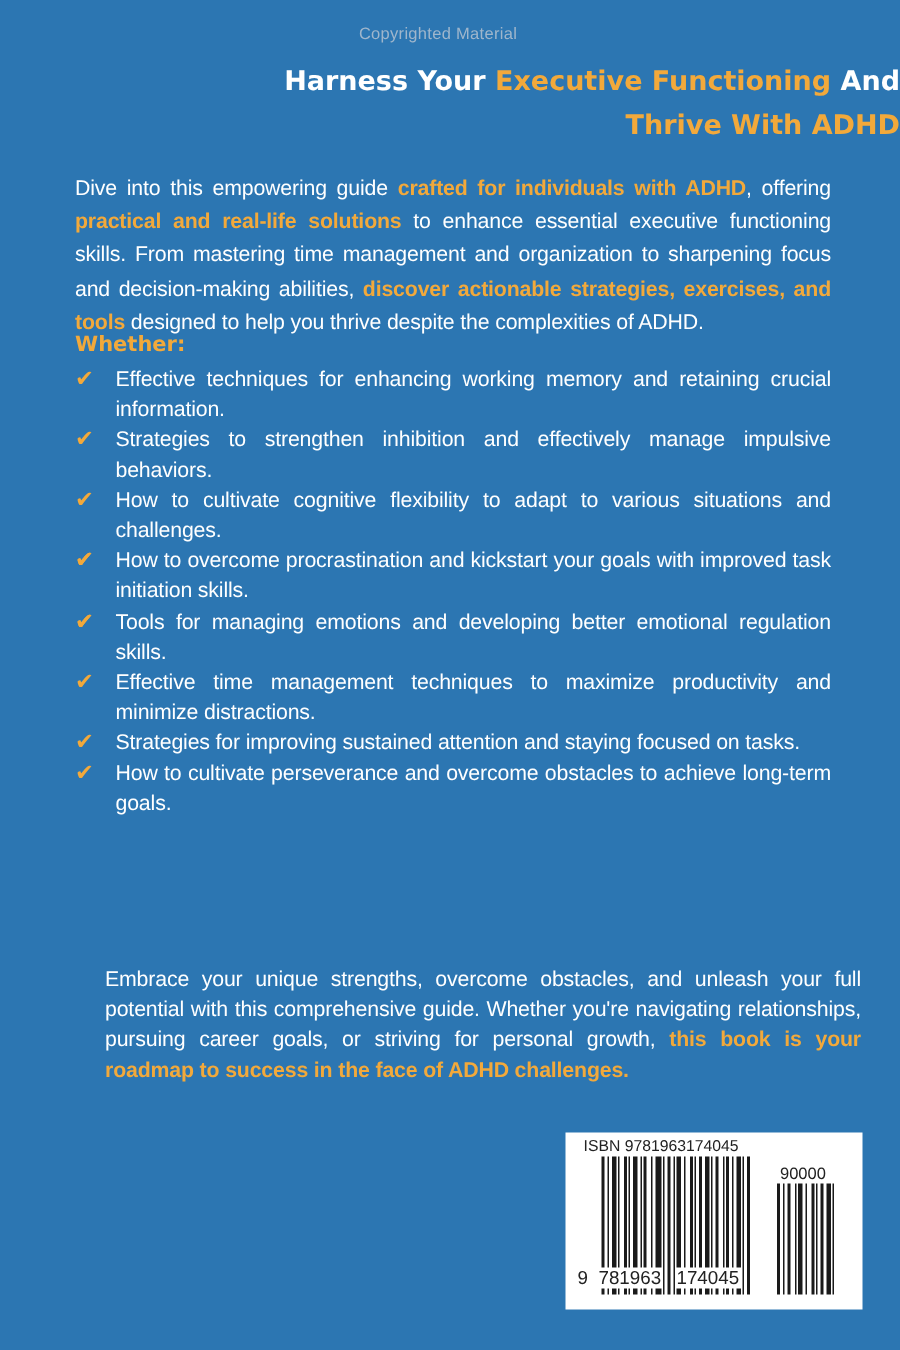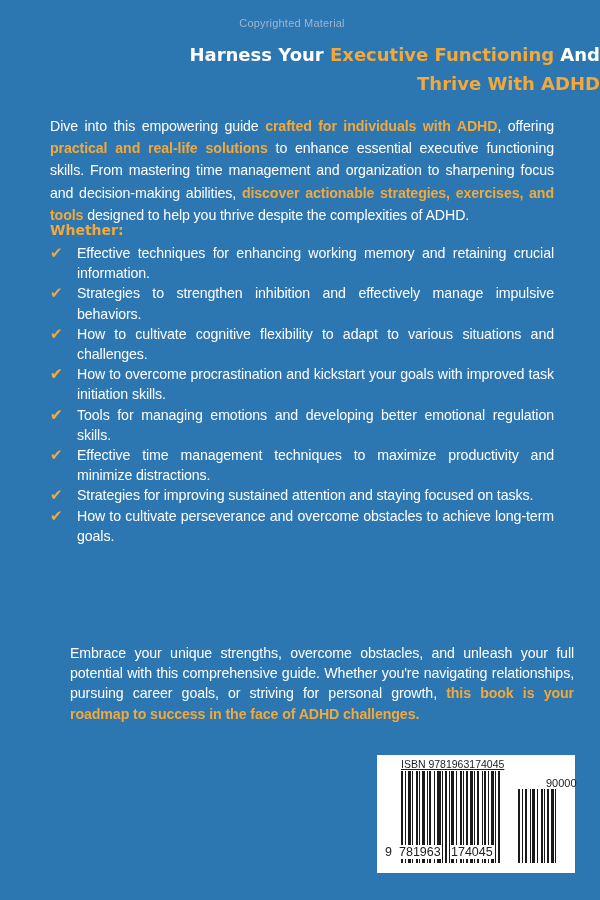--- a/index.html
+++ b/index.html
@@ -48,24 +48,24 @@
     position:absolute; top:643px; left:50px; width:504px;
     font-size:14.2px; line-height:20.2px; text-align:justify;
     letter-spacing:-0.1px;
     margin-left:20px;
   }
   .barcode-box {
     position:absolute; left:377px; top:755px; width:198px; height:118px;
     background:#ffffff; color:#111;
   }
   .isbn-text {
-    position:absolute; left:24px; top:3px; font-size:10.5px; color:#222;text-decoration:underline;
+    position:absolute; left:12px; top:3px; font-size:10.5px; color:#222;
   }
   .price-text {
-    position:absolute; left:143px; top:22px; font-size:11px; color:#222;margin-left:26px;
+    position:absolute; left:143px; top:22px; font-size:11px; color:#222;
   }
   .bars {
     position:absolute; display:flex; align-items:stretch;
   }
   .bars span { display:block; background:#1a1a1a; }
   .bars-main { left:24px; top:16px; height:92px; }
   .bars-addon { left:141px; top:34px; height:74px; }
   .bottom-digits {
     position:absolute; left:7px; top:90px; font-size:12.5px; color:#222;
     background:transparent;

